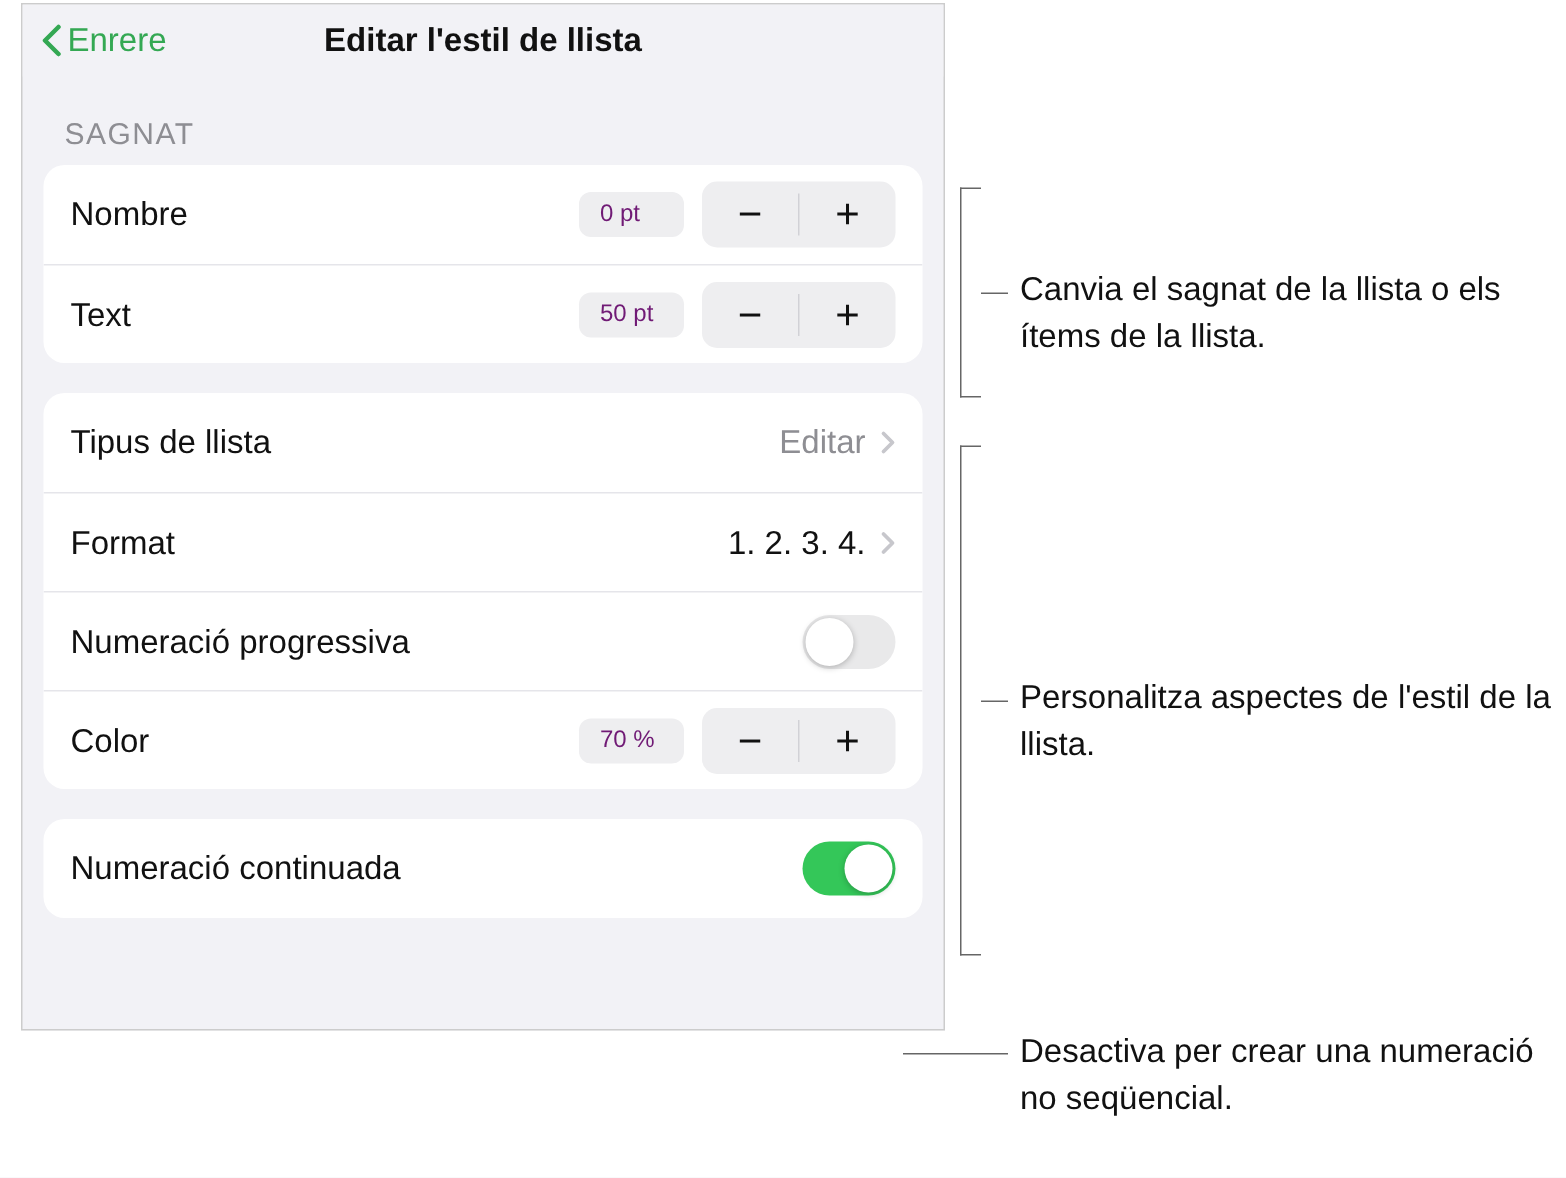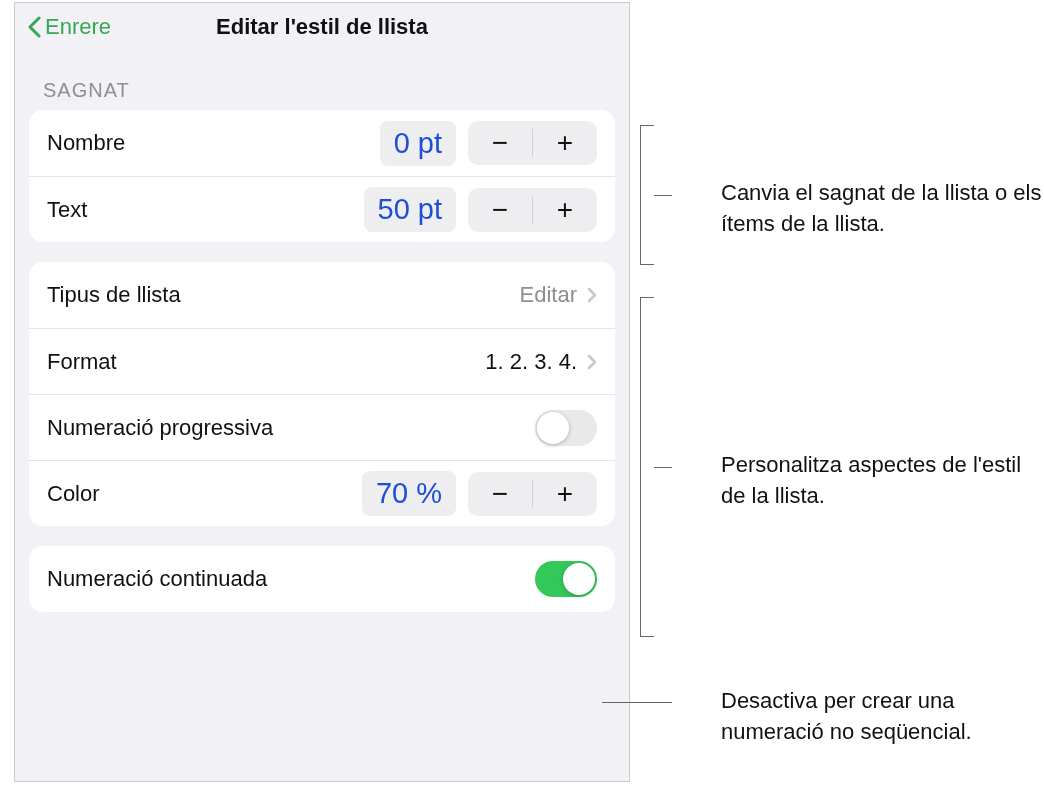--- a/index.html
+++ b/index.html
@@ -8,21 +8,21 @@
     background: #fff;
     width: 1044px;
     height: 785px;
     position: relative;
   }
   .frame {
     position: absolute;
     left: 14px;
     top: 2px;
     width: 616px;
-    height: 780px;
+    height: 685px;
     border: 1px solid #ccc;
     background: #f2f2f6;
     overflow: hidden;
   }
   
   .header {
     display: flex;
     align-items: center;
     height: 48px;
     padding: 0 12px;
@@ -78,25 +78,25 @@
   .row-value { color: #8e8e93; font-size: 22px; margin-right: 10px; }
   .chevron-right {
     width: 10px; height: 16px;
     color: #c7c7cc;
   }
   
   .value-box {
     background: #eeeef0;
     border-radius: 8px;
     padding: 6px 14px;
-    font-size: 29px;
-    color: #1d4ed8;
+    font-size: 16px;
+    color: #701a75;
     margin-right: 12px;
     min-width: 70px;
-    text-align: right;
+    text-align: left;
   }
   .stepper {
     display: flex;
     background: #eeeef0;
     border-radius: 10px;
     overflow: hidden;
     height: 44px;
   }
   .stepper-btn {
     width: 64px;
@@ -151,21 +151,20 @@
     border-left: 1px solid #666;
     border-top: 1px solid #666;
     border-bottom: 1px solid #666;
   }
   .callout-text {
     position: absolute;
     font-size: 22px;
     line-height: 1.4;
     color: #111;
     max-width: 360px;
-    margin-left: 41px;
   }
 </style>
 </head>
 <body>
 
 <div class="frame">
 
   <div class="header">
     <div class="back-btn">
       <svg class="back-chevron" viewBox="0 0 14 22">

